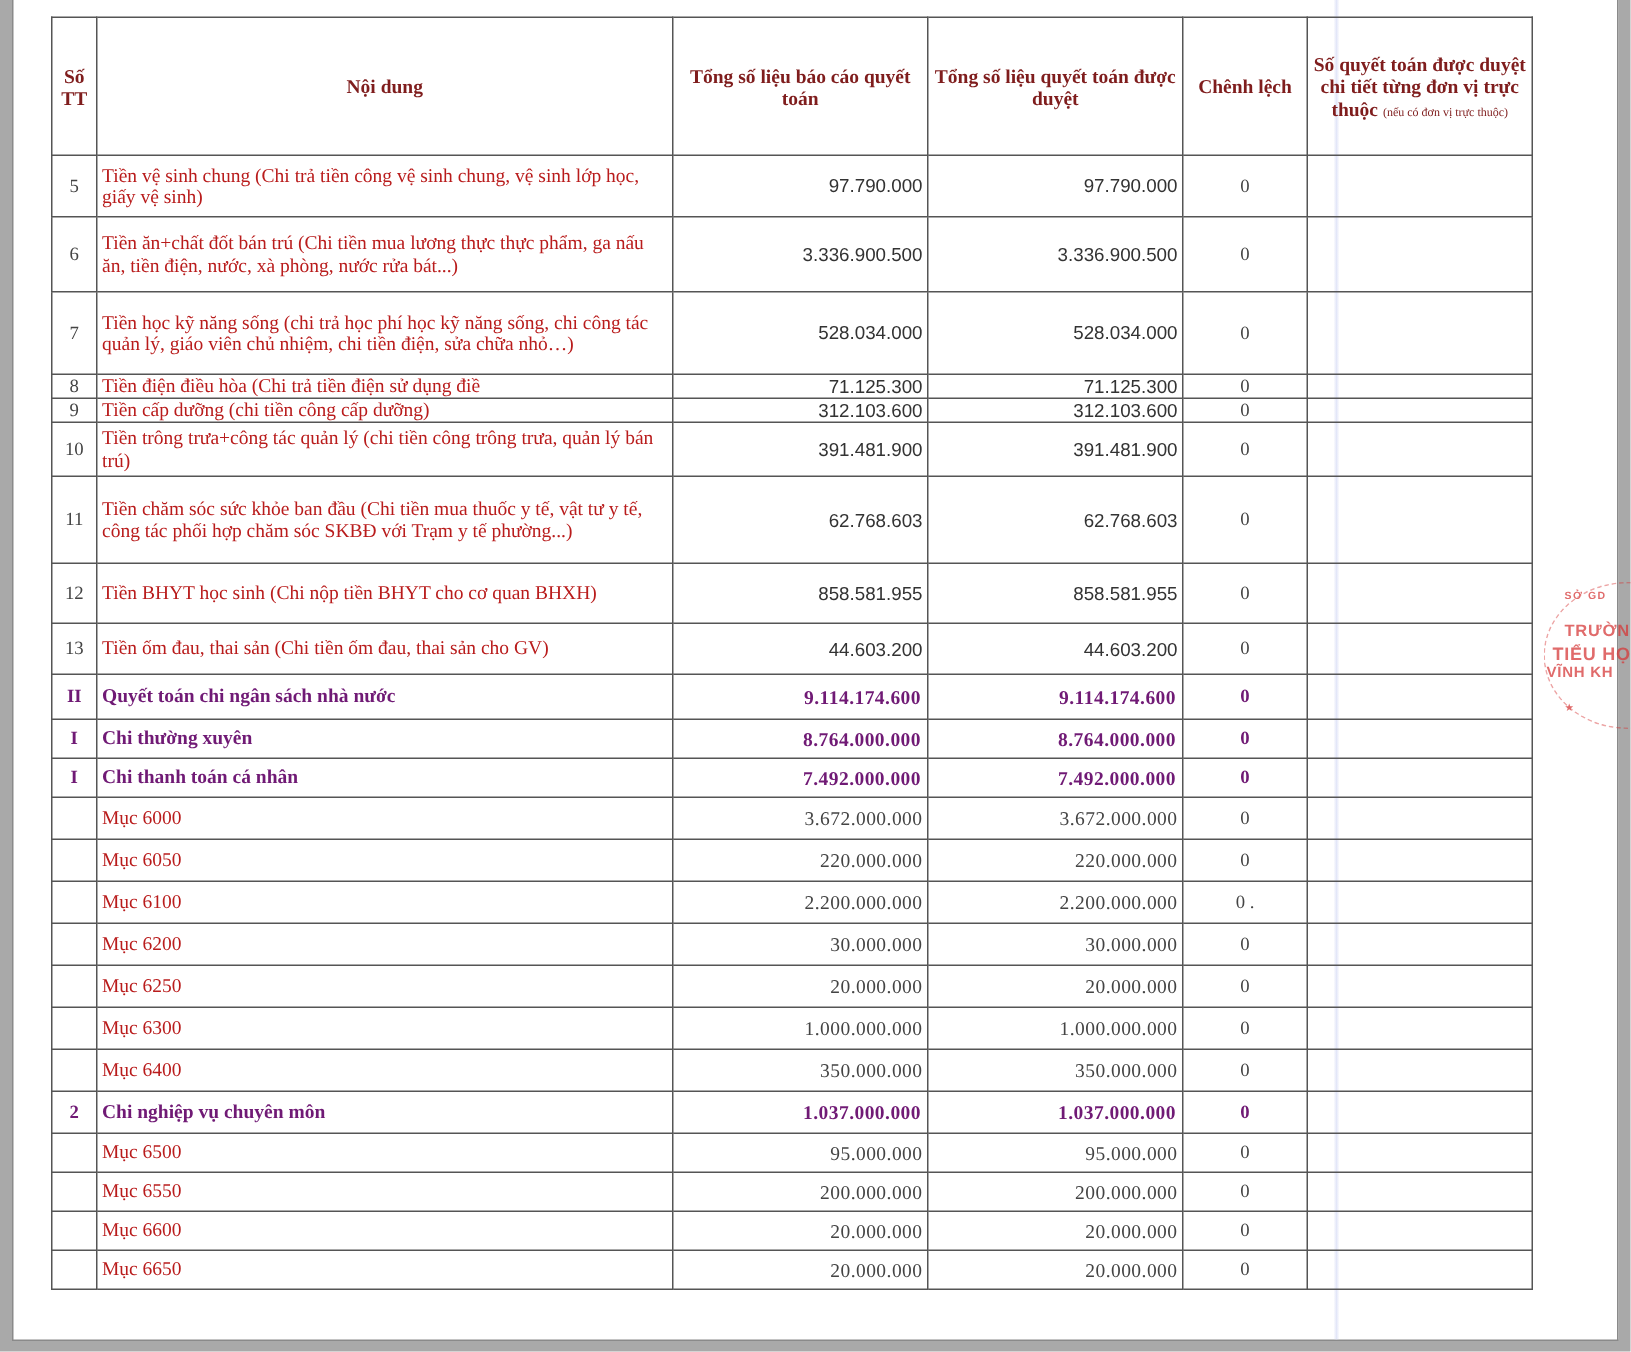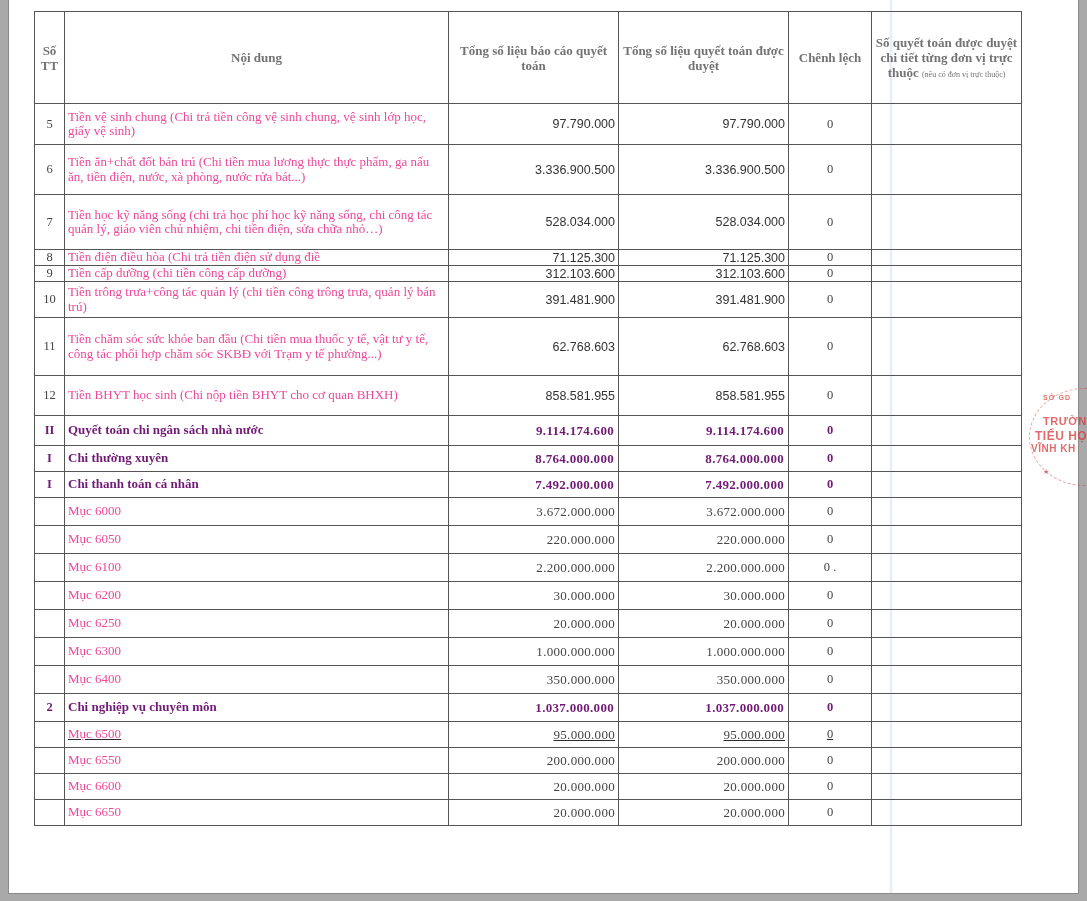--- a/index.html
+++ b/index.html
@@ -26,25 +26,25 @@
     table-layout:fixed;
     width:987px;
   }
   table.doc td, table.doc th {
     border:1.5px solid #555;
     padding:0 3px;
     vertical-align:middle;
     overflow:hidden;
   }
   th {
-    font-weight:bold; font-size:13px; line-height:15px; text-align:center; color:#737373;
+    font-weight:bold; font-size:13px; line-height:15px; text-align:center; color:#7f1d1d;
   }
   th .small { font-weight:normal; font-size:8px; line-height:10px; }
   td.stt { text-align:center; font-size:12.5px; color:#444; }
-  td.content { font-size:13px; line-height:14.5px; color:#ec4899; text-align:left; white-space:normal; }
+  td.content { font-size:13px; line-height:14.5px; color:#b91c1c; text-align:left; white-space:normal; }
   td.content.nowrap { white-space:nowrap; }
   td.num { text-align:right; font-family:"Liberation Sans", "DejaVu Sans", sans-serif; font-size:12.5px; color:#333; padding-right:3px; }
   td.numserif { text-align:right; font-family:"Liberation Serif", "DejaVu Serif", serif; font-size:13px; color:#444; padding-right:14px; letter-spacing:0.3px; }
   td.diff { text-align:center; font-size:12.5px; color:#444; }
   td.detail { }
   tr.bold td { font-weight:bold; color:#701a75; }
   tr.bold td.numserif { padding-right:4px; }
   td.muc { padding-left:4px; }
   .stamp {
     position:absolute; left:1012px; top:388px; width:72px; height:100px;
@@ -147,20 +147,28 @@
           <td class="detail"></td>
         </tr>
         <tr style="height: 40px; padding-left: 23px;">
           <td class="stt">12</td>
           <td class="content">Tiền BHYT học sinh (Chi nộp tiền BHYT cho cơ quan BHXH)</td>
           <td class="num">858.581.955</td>
           <td class="num">858.581.955</td>
           <td class="diff">0</td>
           <td class="detail"></td>
         </tr>
+        <tr style="height: 34px;">
+          <td class="stt">13</td>
+          <td class="content">Tiền ốm đau, thai sản (Chi tiền ốm đau, thai sản cho GV)</td>
+          <td class="num">44.603.200</td>
+          <td class="num">44.603.200</td>
+          <td class="diff">0</td>
+          <td class="detail"></td>
+        </tr>
         <tr class="bold" style="height: 30px;">
           <td class="stt">II</td>
           <td class="content">Quyết toán chi ngân sách nhà nước</td>
           <td class="numserif">9.114.174.600</td>
           <td class="numserif">9.114.174.600</td>
           <td class="diff">0</td>
           <td class="detail"></td>
         </tr>
         <tr class="bold" style="height: 26px;">
           <td class="stt">I</td>
@@ -235,21 +243,21 @@
           <td class="detail"></td>
         </tr>
         <tr class="bold" style="height: 28px;">
           <td class="stt">2</td>
           <td class="content">Chi nghiệp vụ chuyên môn</td>
           <td class="numserif">1.037.000.000</td>
           <td class="numserif">1.037.000.000</td>
           <td class="diff">0</td>
           <td class="detail"></td>
         </tr>
-        <tr style="height: 26px; text-decoration: underline;">
+        <tr style="height: 26px;">
           <td class="stt"></td>
           <td class="content muc">Mục 6500</td>
           <td class="numserif">95.000.000</td>
           <td class="numserif">95.000.000</td>
           <td class="diff">0</td>
           <td class="detail"></td>
         </tr>
         <tr style="height: 26px;">
           <td class="stt"></td>
           <td class="content muc">Mục 6550</td>

